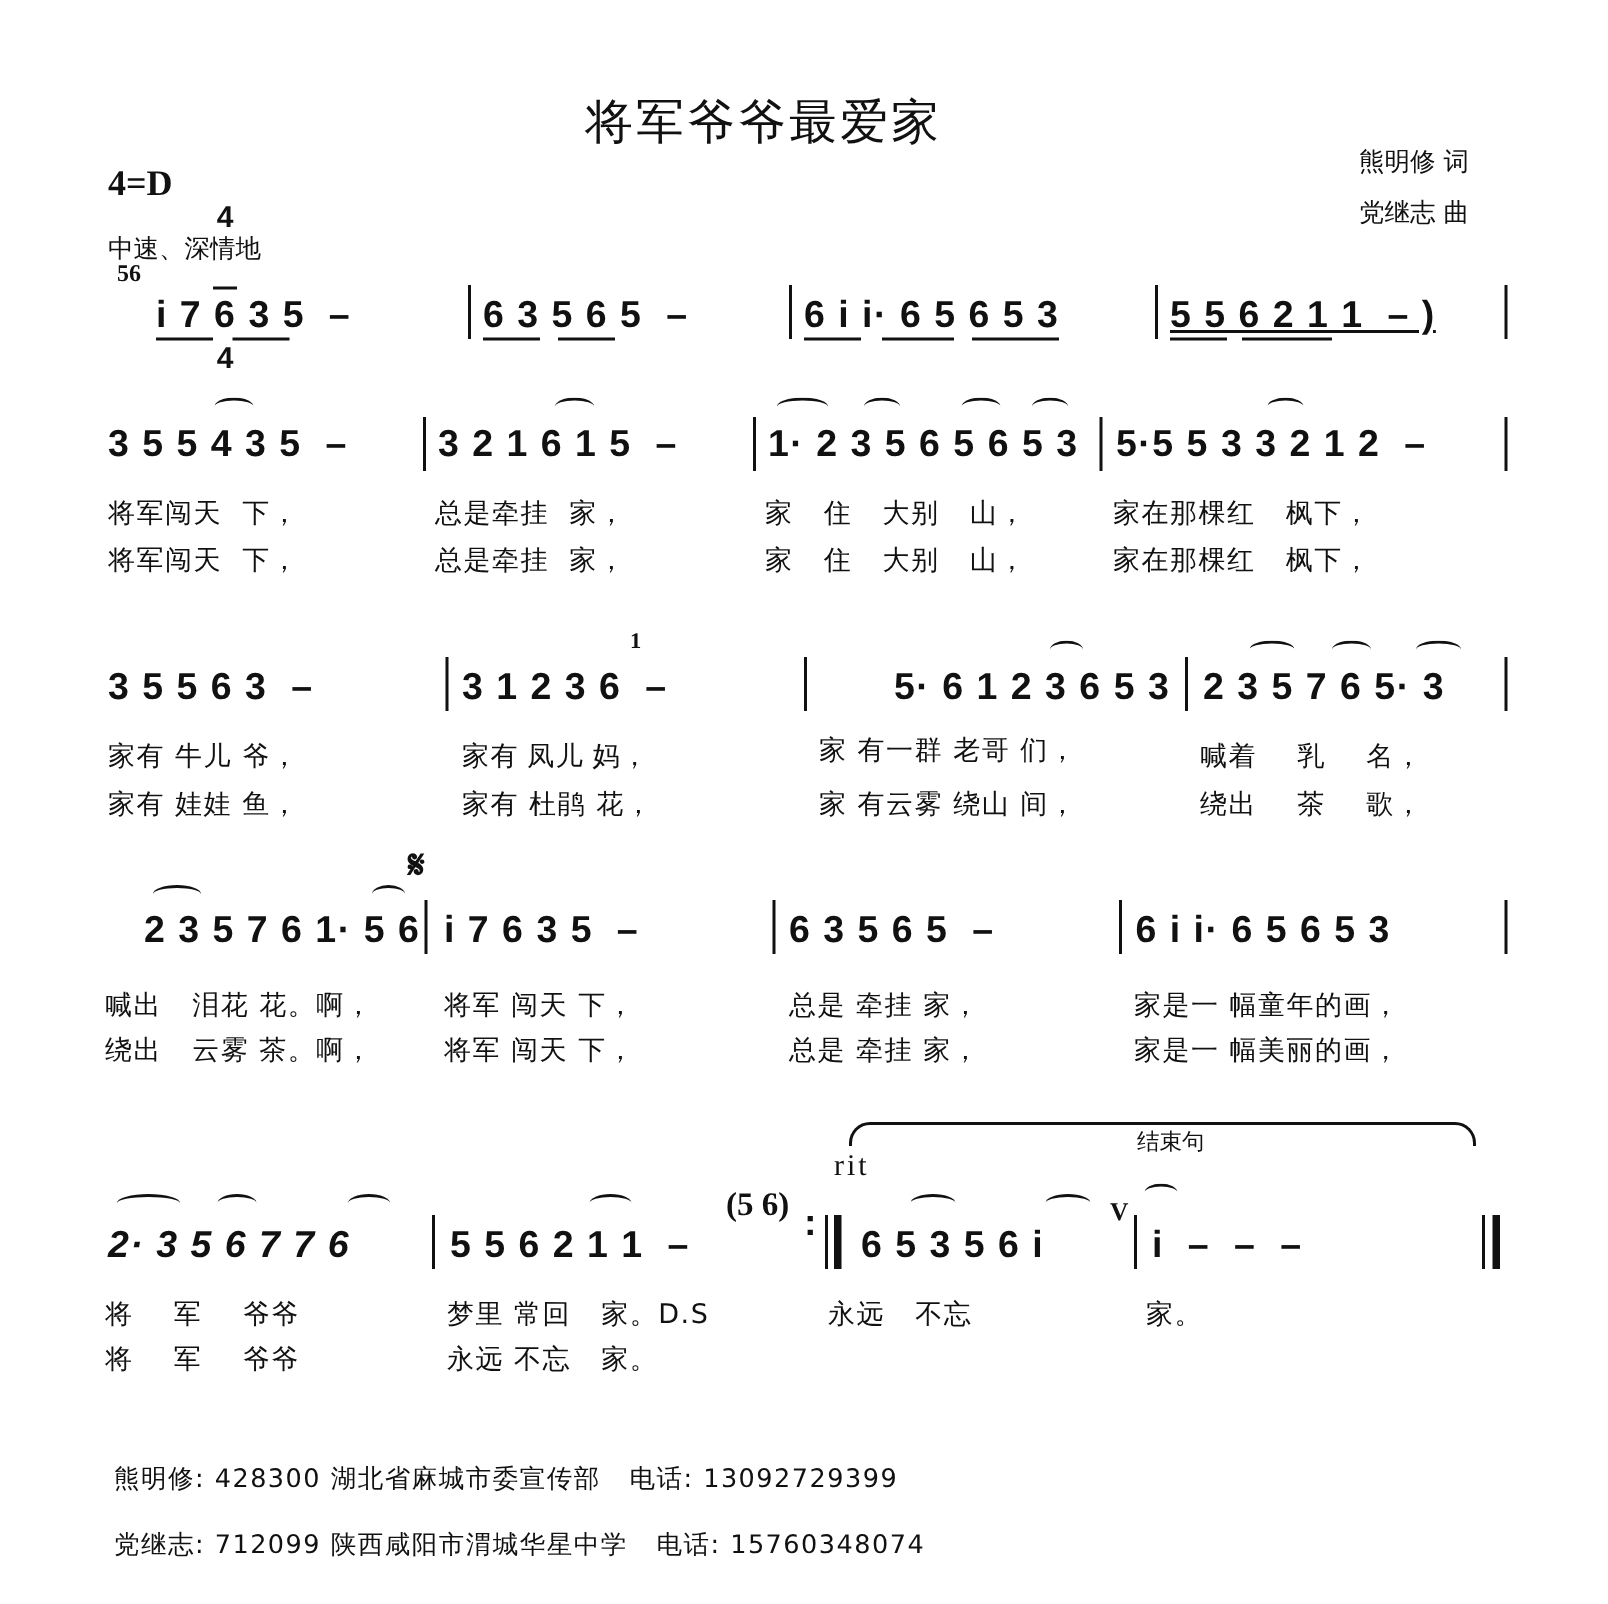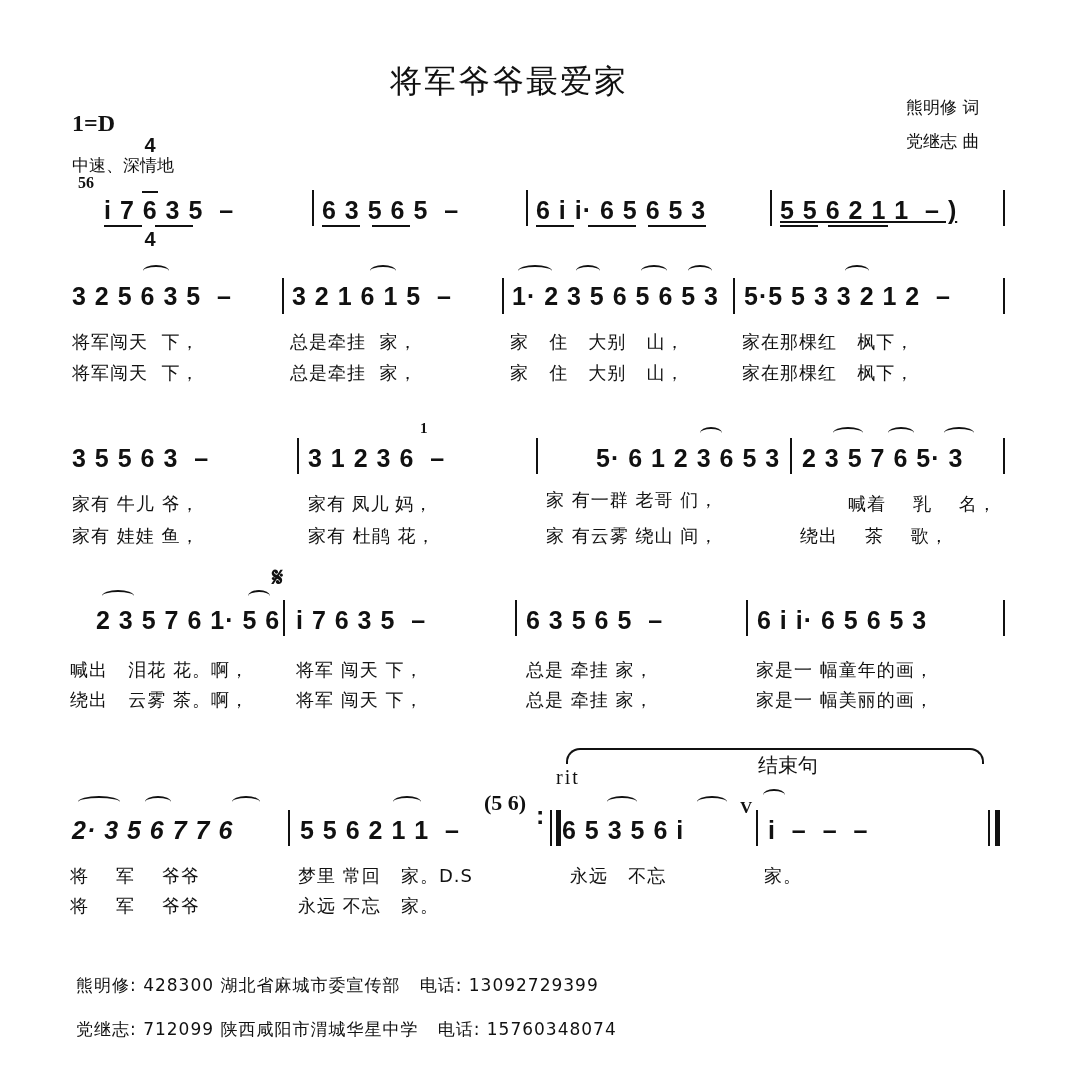--- a/index.html
+++ b/index.html
@@ -16,21 +16,21 @@
   .bar { position:absolute; width:2px; background:#111; }
   .bar.thick { width:5px; }
   .uline { position:absolute; height:2px; background:#111; }
   .slur { position:absolute; border-top:2px solid #111; border-radius:50% 50% 0 0; height:10px; }
   .bracket { position:absolute; border:2px solid #111; border-bottom:none; border-radius:14px 14px 0 0; height:14px; }
 </style>
 </head>
 <body>
 
 <div class="abs title" style="left:390px;top:60px;">将军爷爷最爱家</div>
-<div class="abs key" style="left:72px;top:110px;">1=D</div>
+<div class="abs key" style="left:72px;top:110px;">4=D</div>
 <div class="abs frac" style="left:142px;top:100px;width:16px;">
   <div>4</div>
   <div style="height:2px;background:#111;margin:1px 0;"></div>
   <div>4</div>
 </div>
 <div class="abs meta" style="left:72px;top:154px;">中速、深情地</div>
 <div class="abs meta" style="left:906px;top:96px;">熊明修 词</div>
 <div class="abs meta" style="left:906px;top:130px;">党继志 曲</div>
 
 <div class="abs small" style="left:78px;top:174px;font-weight:bold;font-size:16px;">56</div>
@@ -52,21 +52,21 @@
 <div class="uline" style="left:780px;top:225px;width:38px;"></div>
 <div class="uline" style="left:828px;top:225px;width:60px;"></div>
 
 <div class="slur" style="left:143px;top:265px;width:26px;"></div>
 <div class="slur" style="left:370px;top:265px;width:26px;"></div>
 <div class="slur" style="left:518px;top:265px;width:34px;"></div>
 <div class="slur" style="left:576px;top:265px;width:24px;"></div>
 <div class="slur" style="left:641px;top:265px;width:26px;"></div>
 <div class="slur" style="left:688px;top:265px;width:24px;"></div>
 <div class="slur" style="left:845px;top:265px;width:24px;"></div>
-<div class="abs notes" style="left:72px;top:282px;">3 2 5 6 3 5  –</div>
+<div class="abs notes" style="left:72px;top:282px;">3 5 5 4 3 5  –</div>
 <div class="bar" style="left:282px;top:278px;height:36px;"></div>
 <div class="abs notes" style="left:292px;top:282px;">3 2 1 6 1 5  –</div>
 <div class="bar" style="left:502px;top:278px;height:36px;"></div>
 <div class="abs notes" style="left:512px;top:282px;">1· 2 3 5 6 5 6 5 3</div>
 <div class="bar" style="left:733px;top:278px;height:36px;"></div>
 <div class="abs notes" style="left:744px;top:282px;">5·5 5 3 3 2 1 2  –</div>
 <div class="bar" style="left:1003px;top:278px;height:36px;"></div>
 <div class="abs lyric" style="left:72px;top:330px;">将军闯天  下，</div>
 <div class="abs lyric" style="left:290px;top:330px;">总是牵挂  家，</div>
 <div class="abs lyric" style="left:510px;top:330px;">家   住   大别   山，</div>
@@ -85,21 +85,21 @@
 <div class="bar" style="left:297px;top:438px;height:36px;"></div>
 <div class="abs notes" style="left:308px;top:444px;">3 1 2 3 6  –</div>
 <div class="bar" style="left:536px;top:438px;height:36px;"></div>
 <div class="abs notes" style="left:548px;top:444px;margin-left:48px;">5· 6 1 2 3 6 5 3</div>
 <div class="bar" style="left:790px;top:438px;height:36px;"></div>
 <div class="abs notes" style="left:802px;top:444px;">2 3 5 7 6 5· 3</div>
 <div class="bar" style="left:1003px;top:438px;height:36px;"></div>
 <div class="abs lyric" style="left:72px;top:492px;">家有 牛儿 爷，</div>
 <div class="abs lyric" style="left:308px;top:492px;font-family:Liberation Serif, serif;">家有 凤儿 妈，</div>
 <div class="abs lyric" style="left:546px;top:488px;">家 有一群 老哥 们，</div>
-<div class="abs lyric" style="left:800px;top:492px;margin-left:48px;">喊着    乳    名，</div>
+<div class="abs lyric" style="left:800px;top:492px;">喊着    乳    名，</div>
 <div class="abs lyric" style="left:72px;top:524px;">家有 娃娃 鱼，</div>
 <div class="abs lyric" style="left:308px;top:524px;">家有 杜鹃 花，</div>
 <div class="abs lyric" style="left:546px;top:524px;">家 有云雾 绕山 间，</div>
 <div class="abs lyric" style="left:800px;top:524px;">绕出    茶    歌，</div>
 
 <div class="abs" style="left:272px;top:562px;font-size:26px;font-family:'DejaVu Sans',sans-serif;font-weight:bold;">𝄋</div>
 <div class="slur" style="left:102px;top:590px;width:32px;"></div>
 <div class="slur" style="left:248px;top:590px;width:22px;"></div>
 <div class="abs notes" style="left:72px;top:606px;margin-left:24px;">2 3 5 7 6 1· 5 6</div>
 <div class="bar" style="left:283px;top:600px;height:36px;"></div>
@@ -112,43 +112,43 @@
 <div class="abs lyric" style="left:70px;top:658px;">喊出   泪花 花。啊，</div>
 <div class="abs lyric" style="left:296px;top:658px;">将军 闯天 下，</div>
 <div class="abs lyric" style="left:526px;top:658px;">总是 牵挂 家，</div>
 <div class="abs lyric" style="left:756px;top:658px;">家是一 幅童年的画，</div>
 <div class="abs lyric" style="left:70px;top:688px;">绕出   云雾 茶。啊，</div>
 <div class="abs lyric" style="left:296px;top:688px;">将军 闯天 下，</div>
 <div class="abs lyric" style="left:526px;top:688px;">总是 牵挂 家，</div>
 <div class="abs lyric" style="left:756px;top:688px;">家是一 幅美丽的画，</div>
 
 <div class="bracket" style="left:566px;top:748px;width:414px;"></div>
-<div class="abs meta" style="left:758px;top:752px;font-size:20px;">结束句</div>
+<div class="abs meta" style="left:758px;top:752px;font-size:15px;">结束句</div>
 <div class="abs small" style="left:556px;top:766px;font-size:20px;letter-spacing:2px;">rit</div>
 <div class="abs small" style="left:484px;top:790px;font-size:22px;font-weight:bold;">(5 6)</div>
 <div class="slur" style="left:78px;top:796px;width:42px;"></div>
 <div class="slur" style="left:145px;top:796px;width:26px;"></div>
 <div class="slur" style="left:232px;top:796px;width:28px;"></div>
 <div class="slur" style="left:393px;top:796px;width:28px;"></div>
 <div class="slur" style="left:607px;top:796px;width:30px;"></div>
 <div class="slur" style="left:697px;top:796px;width:30px;"></div>
 <div class="abs notes" style="left:72px;top:816px;font-style:italic;">2· 3 5 6 7 7 6</div>
 <div class="bar" style="left:288px;top:810px;height:36px;"></div>
 <div class="abs notes" style="left:300px;top:816px;">5 5 6 2 1 1  –</div>
 <div class="abs notes" style="left:536px;top:808px;line-height:14px;">:</div>
 <div class="bar" style="left:550px;top:810px;height:36px;"></div>
 <div class="bar thick" style="left:556px;top:810px;height:36px;"></div>
-<div class="abs notes" style="left:562px;top:816px;">6 5 3 5 6 i</div>
+<div class="abs notes" style="left:574px;top:816px;">6 5 3 5 6 i</div>
 <div class="abs small" style="left:740px;top:798px;font-weight:bold;">V</div>
 <div class="bar" style="left:756px;top:810px;height:36px;"></div>
 <div class="abs notes" style="left:768px;top:816px;">i  –  –  –</div>
 <div class="slur" style="left:763px;top:789px;width:22px;"></div>
 <div class="bar" style="left:988px;top:810px;height:36px;"></div>
 <div class="bar thick" style="left:995px;top:810px;height:36px;"></div>
 <div class="abs lyric" style="left:70px;top:864px;">将    军    爷爷</div>
 <div class="abs lyric" style="left:298px;top:864px;">梦里 常回   家。D.S</div>
-<div class="abs lyric" style="left:570px;top:864px;">永远   不忘</div>
+<div class="abs lyric" style="left:552px;top:864px;">永远   不忘</div>
 <div class="abs lyric" style="left:764px;top:864px;">家。</div>
 <div class="abs lyric" style="left:70px;top:894px;">将    军    爷爷</div>
 <div class="abs lyric" style="left:298px;top:894px;">永远 不忘   家。</div>
 
 <div class="abs footer" style="left:76px;top:974px;">熊明修: 428300 湖北省麻城市委宣传部   电话: 13092729399</div>
 <div class="abs footer" style="left:76px;top:1018px;">党继志: 712099 陕西咸阳市渭城华星中学   电话: 15760348074</div>
 
 </body></html>

